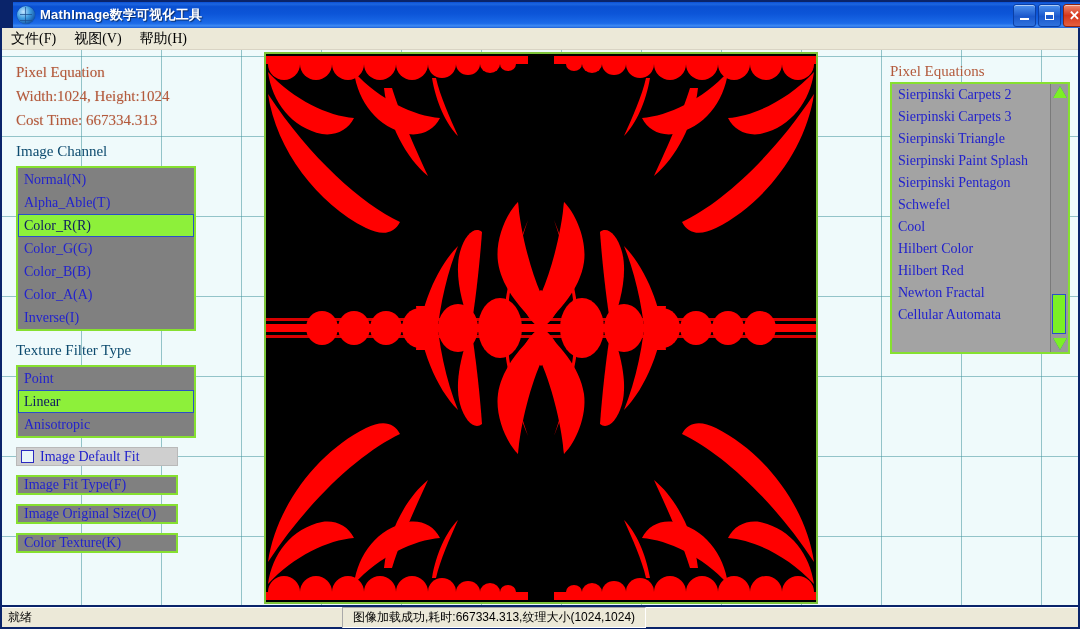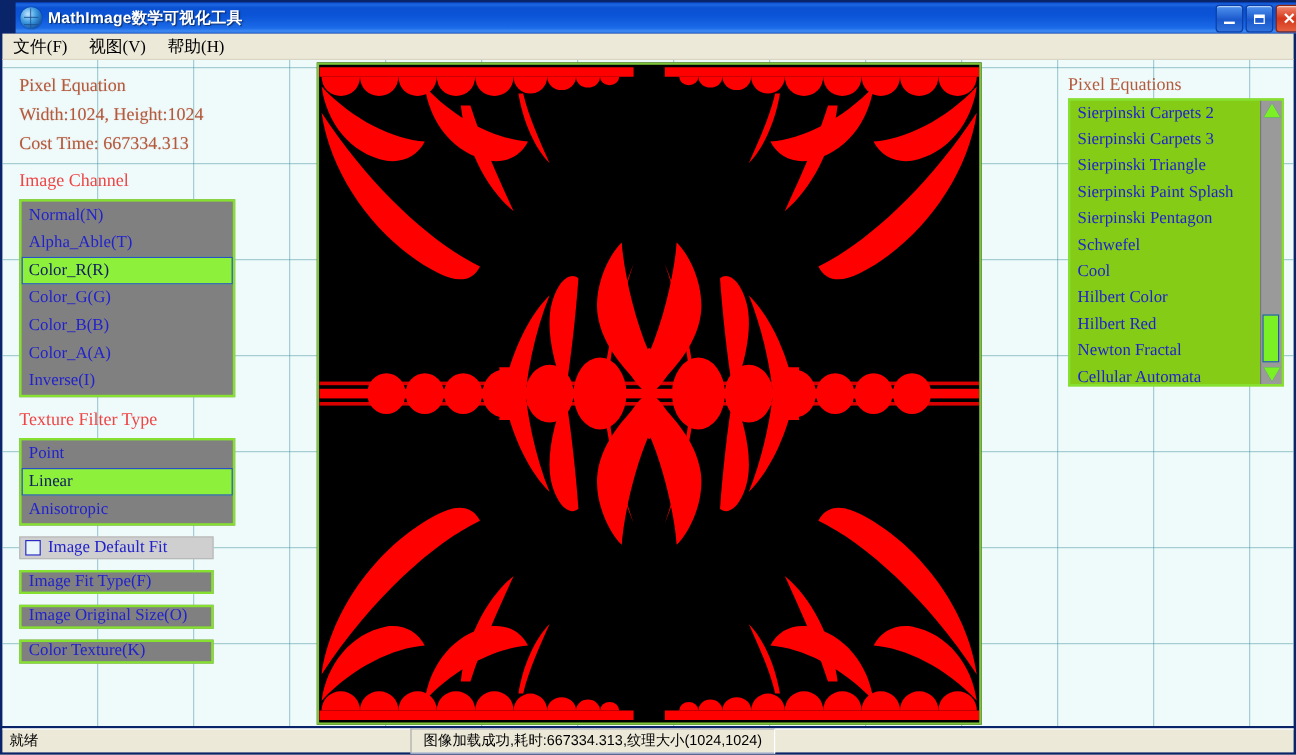--- a/index.html
+++ b/index.html
@@ -129,21 +129,21 @@
     width: 180px;
   }
   .info-label {
     color: #b35a3c;
     font-size: 15px;
     line-height: 24px;
     white-space: nowrap;
     text-shadow: 0 0 1px rgba(180,90,60,.35);
   }
   .section-label {
-    color: #ef4444;
+    color: #0c4a6e;
     font-size: 15px;
     line-height: 22px;
     margin-top: 8px;
     white-space: nowrap;
   }
 
   .listbox {
     background: #808080;
     border: 2px solid #86e030;
     box-sizing: border-box;
@@ -219,25 +219,25 @@
   }
   .right-label {
     color: #b35a3c;
     font-size: 15px;
     line-height: 22px;
     white-space: nowrap;
   }
   .eq-box {
     position: relative;
     display: flex;
-    background: #84cc16;
+    background: #a3a3a3;
     border: 2px solid #86e030;
     box-sizing: border-box;
     width: 180px;
-    height: 240px;
+    height: 272px;
   }
   .eq-list { flex: 1 1 auto; overflow: hidden; }
   .eq-item {
     font-size: 14px;
     line-height: 20px;
     color: #2222cc;
     padding-left: 5px;
     white-space: nowrap;
     box-sizing: border-box;
     border: 1px solid transparent;

